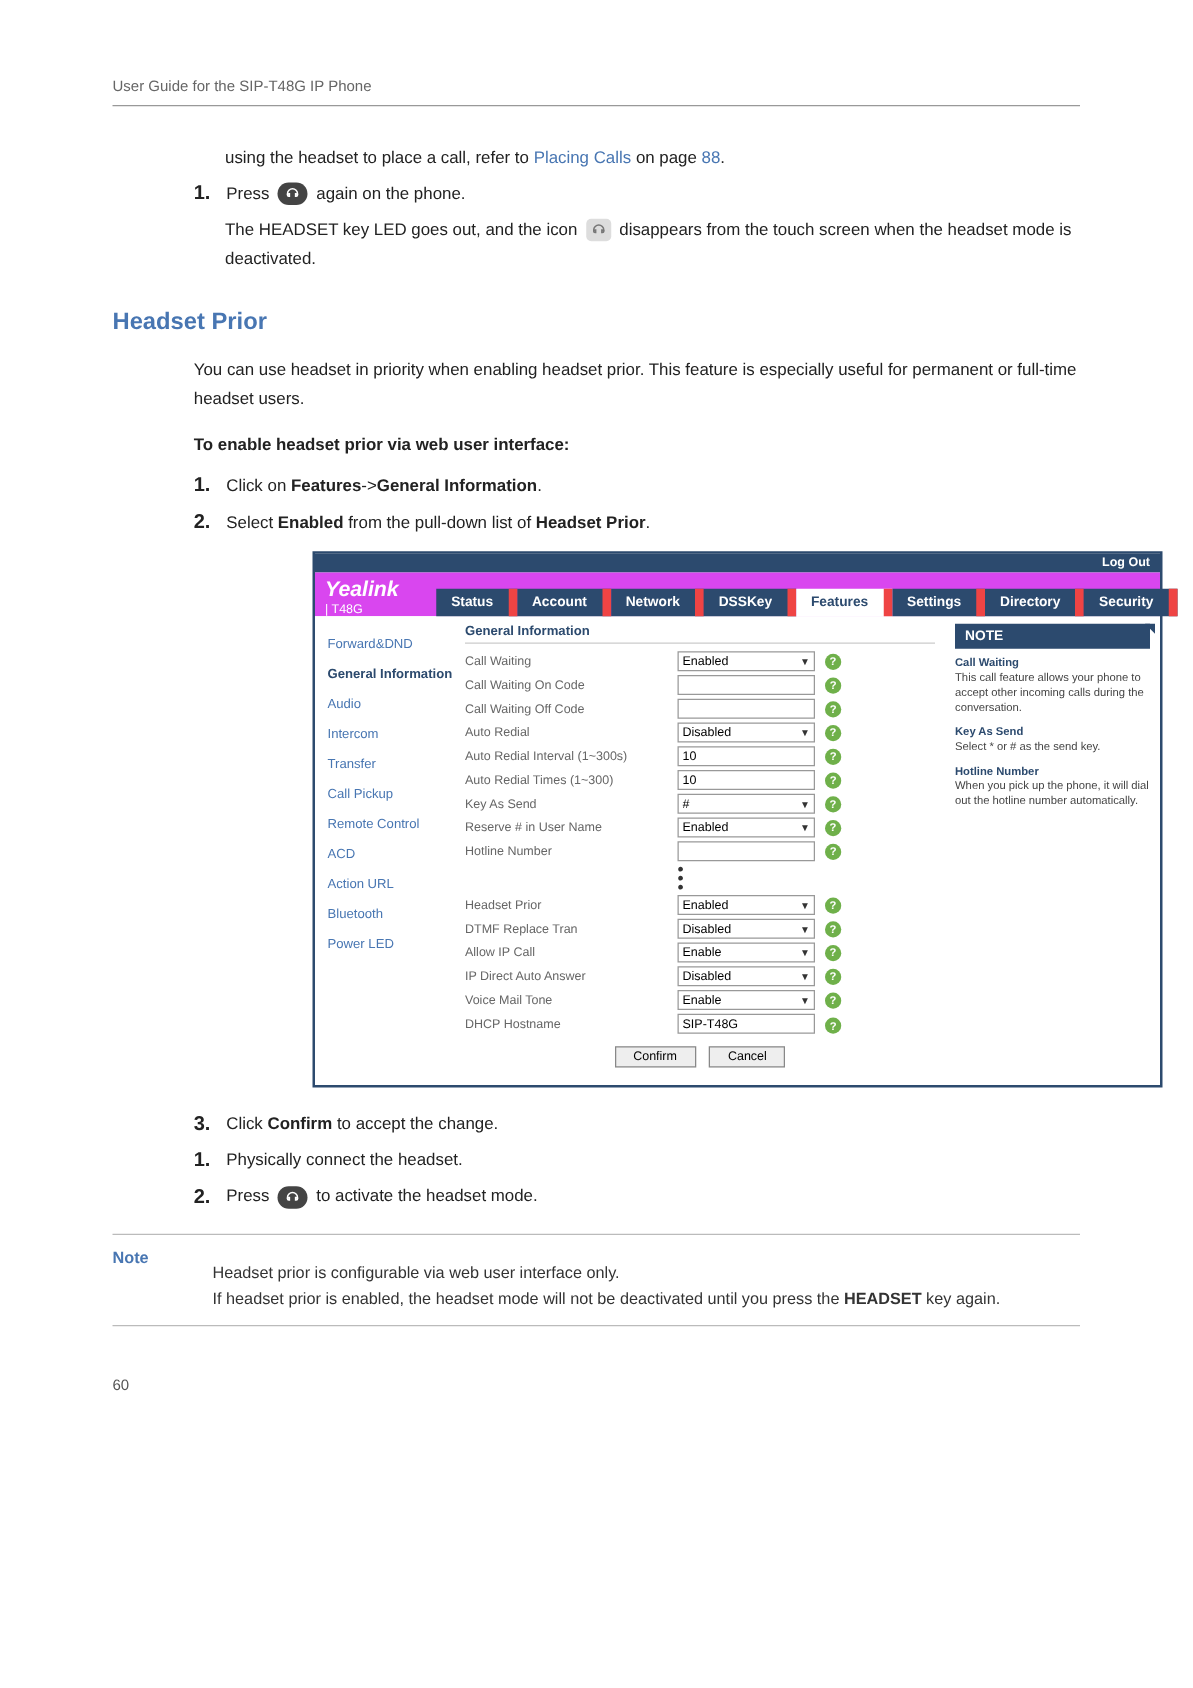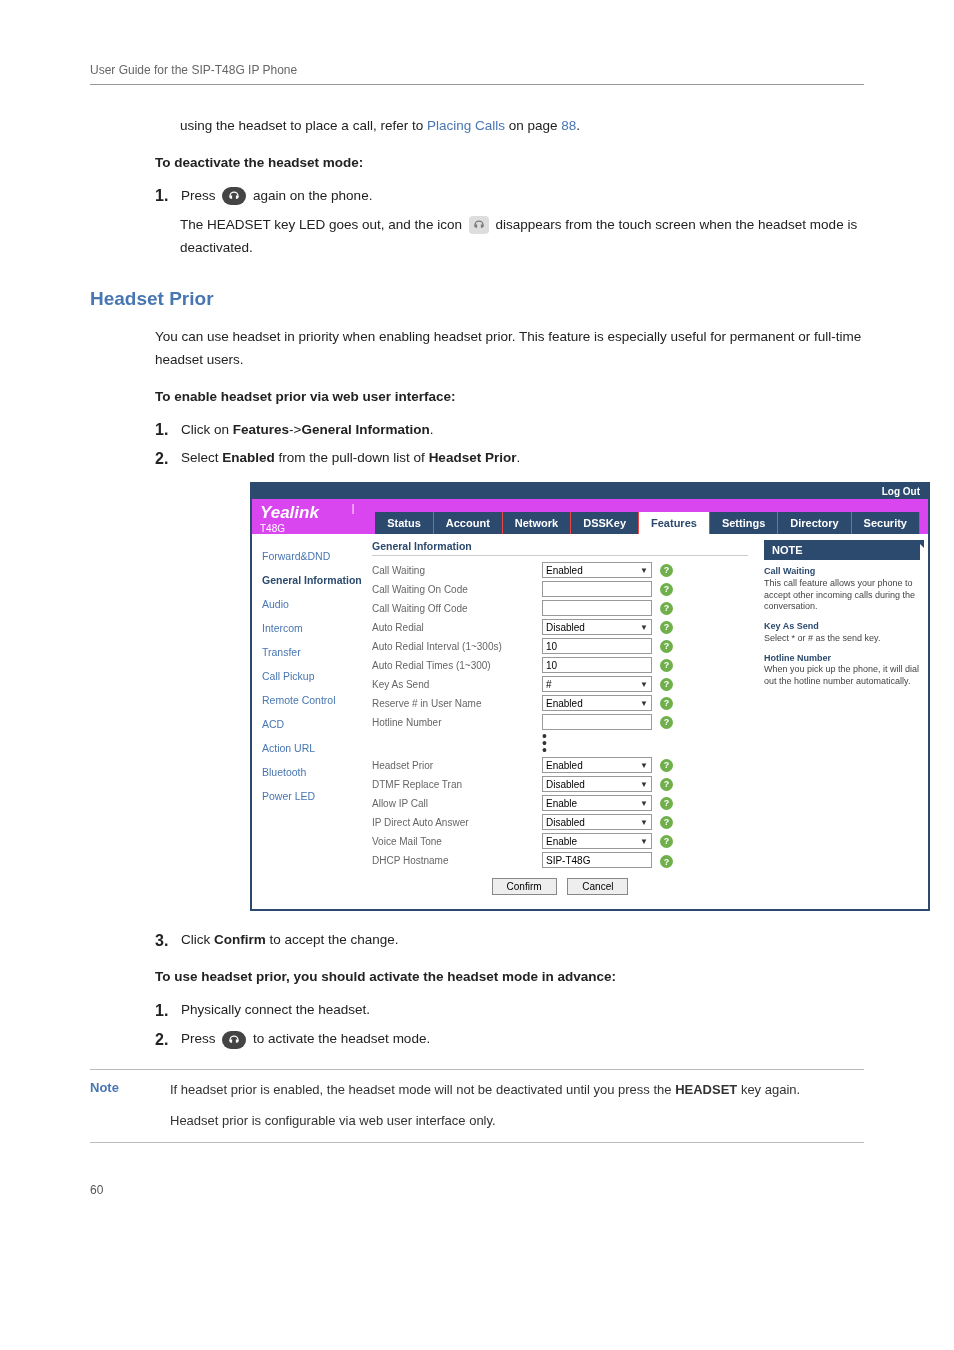--- a/index.html
+++ b/index.html
@@ -106,21 +106,21 @@
     padding-bottom: 6px;
     font-style: italic;
   }
   .ss-tabs { display: flex; }
   .ss-tab {
     padding: 5px 12px;
     color: #fff;
     font-weight: bold;
     font-size: 11px;
     background: #2c4a6e;
-    border-right: 1px solid #ef4444;
+    border-right: 7px solid #ef4444;
     cursor: pointer;
   }
   .ss-tab.active { background: #fff; color: #2c4a6e; }
   .ss-body { display: flex; background: #fff; }
   .ss-sidebar {
     width: 120px;
     flex: none;
     padding: 10px 0;
   }
   .ss-side-item {
@@ -205,21 +205,20 @@
 <div class="page">
 
   <div class="header-line">
     <span class="header-text">User Guide for the SIP-T48G IP Phone</span>
   </div>
 
   <p class="body-text indent1">
     <span>using the headset to place a call, refer to </span><span class="link">Placing Calls</span><span> on page </span><span class="link">88</span><span>.</span>
   </p>
 
-  <p class="body-text sub-heading indent2">To deactivate the headset mode:</p>
 
   <div class="step-row">
     <span class="step-num">1.</span>
     <span class="step-text body-text">
       <span>Press </span>
       <span class="inline-icon">
         <svg class="headset-svg" viewBox="0 0 24 24" fill="none" stroke="#fff" stroke-width="2.5">
             <path d="M4 14v-2a8 8 0 0116 0v2"></path>
             <path d="M4 14a2 2 0 002 2h1v-4H6a2 2 0 00-2 2zM20 14a2 2 0 01-2 2h-1v-4h1a2 2 0 012 2z"></path>
           </svg>
@@ -429,21 +428,20 @@
     </div>
   </div>
 
   <div class="step-row">
     <span class="step-num">3.</span>
     <span class="step-text body-text">
       <span>Click </span><span class="bold">Confirm</span><span> to accept the change.</span>
     </span>
   </div>
 
-  <p class="body-text sub-heading indent2">To use headset prior, you should activate the headset mode in advance:</p>
 
   <div class="step-row">
     <span class="step-num">1.</span>
     <span class="step-text body-text">Physically connect the headset.</span>
   </div>
 
   <div class="step-row">
     <span class="step-num">2.</span>
     <span class="step-text body-text">
       <span>Press </span>
@@ -453,22 +451,22 @@
             <path d="M4 14a2 2 0 002 2h1v-4H6a2 2 0 00-2 2zM20 14a2 2 0 01-2 2h-1v-4h1a2 2 0 012 2z"></path>
           </svg>
       </span>
       <span> to activate the headset mode.</span>
     </span>
   </div>
 
   <div class="note-block">
     <div class="note-label">Note</div>
     <div class="note-content">
+      <p style="margin-top:10px">Headset prior is configurable via web user interface only.</p>
       <p>
         <span>If headset prior is enabled, the headset mode will not be deactivated until you press the </span><span class="bold">HEADSET</span><span> key again.</span>
       </p>
-      <p style="margin-top:10px">Headset prior is configurable via web user interface only.</p>
     </div>
   </div>
 
   <div class="page-num">60</div>
 
 </div>
 
 </body></html>

